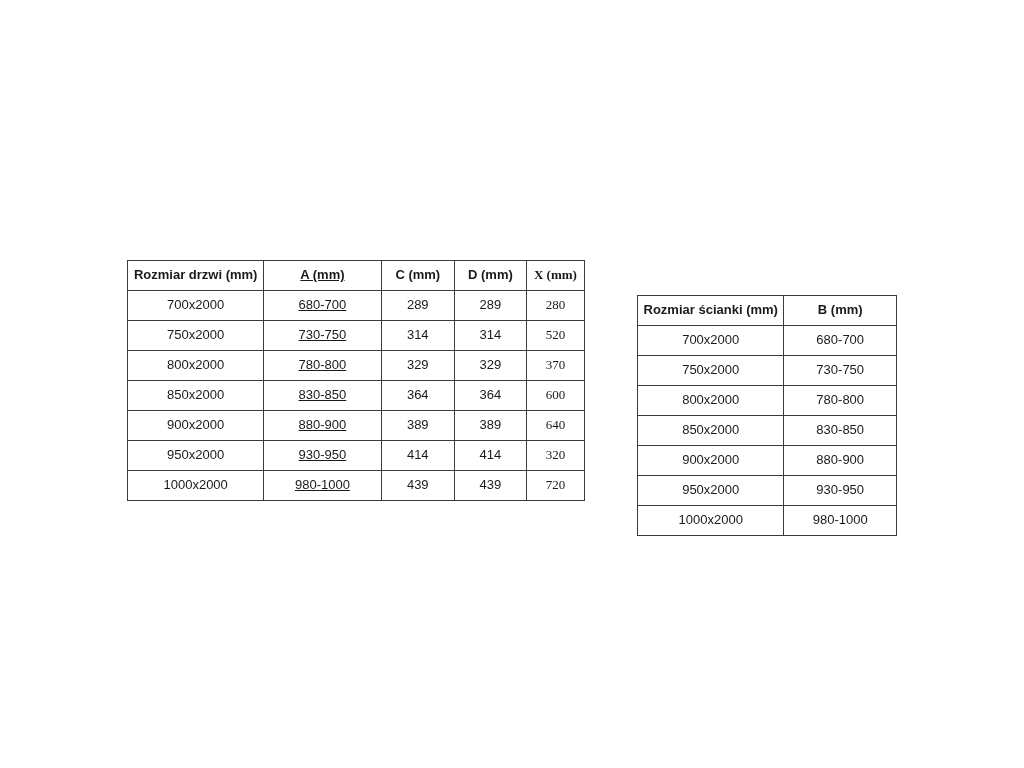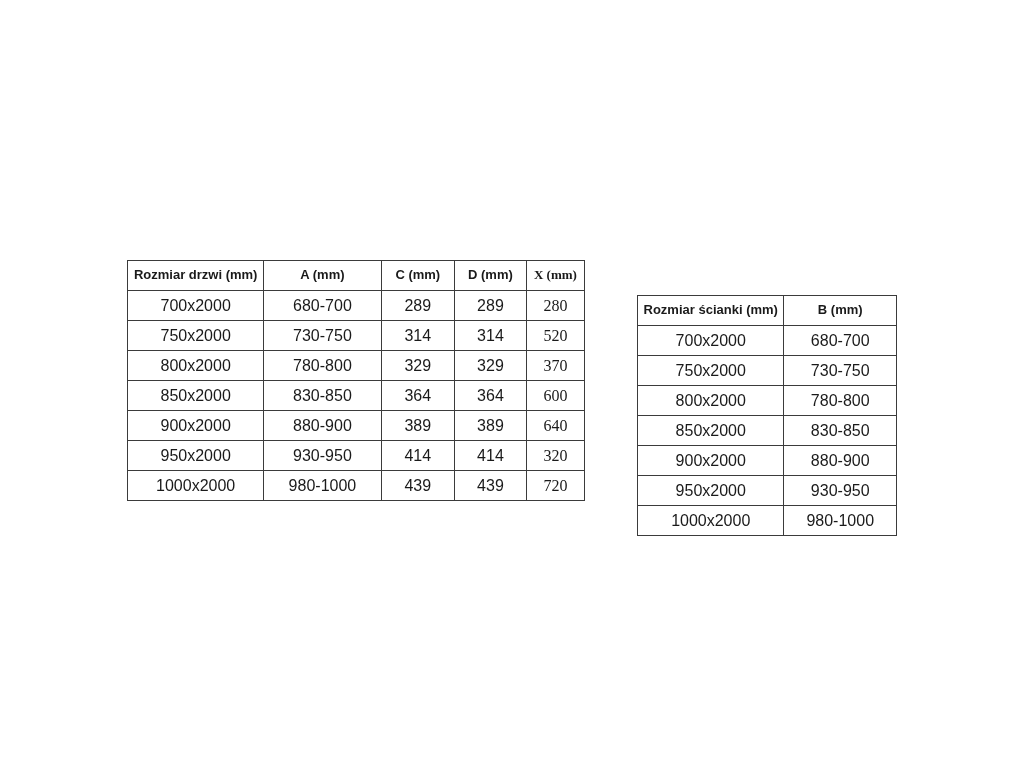--- a/index.html
+++ b/index.html
@@ -23,37 +23,37 @@
     background: #ffffff;
     color: #1a1a1a;
   }
   table.spec-table th,
   table.spec-table td {
     border: 1px solid #3b3b3b;
     text-align: center;
     vertical-align: middle;
     height: 29px;
     padding: 0 4px;
-    font-size: 16px;
+    font-size: 13px;
     line-height: 1.1;
     white-space: nowrap;
     overflow: hidden;
   }
   table.spec-table th {
     font-weight: bold;
     font-size: 13px;
   }
   
   #doors-table {
     left: 127px;
     top: 260px;
     width: 458px;
   }
   #doors-table th:nth-child(1), #doors-table td:nth-child(1) { width: 30.8%; }
-  #doors-table th:nth-child(2), #doors-table td:nth-child(2) { width: 26.2%; }
+  #doors-table th:nth-child(2), #doors-table td:nth-child(2) { width: 26.2%; text-decoration: underline; }
   #doors-table th:nth-child(3), #doors-table td:nth-child(3) { width: 15.7%; }
   #doors-table th:nth-child(4), #doors-table td:nth-child(4) { width: 15.3%; }
   #doors-table th:nth-child(5), #doors-table td:nth-child(5) { width: 12.0%; font-family: Liberation Serif, serif; }
 
   
   #walls-table {
     left: 637px;
     top: 260px;
     width: 260px;
     margin-top: 35px;

